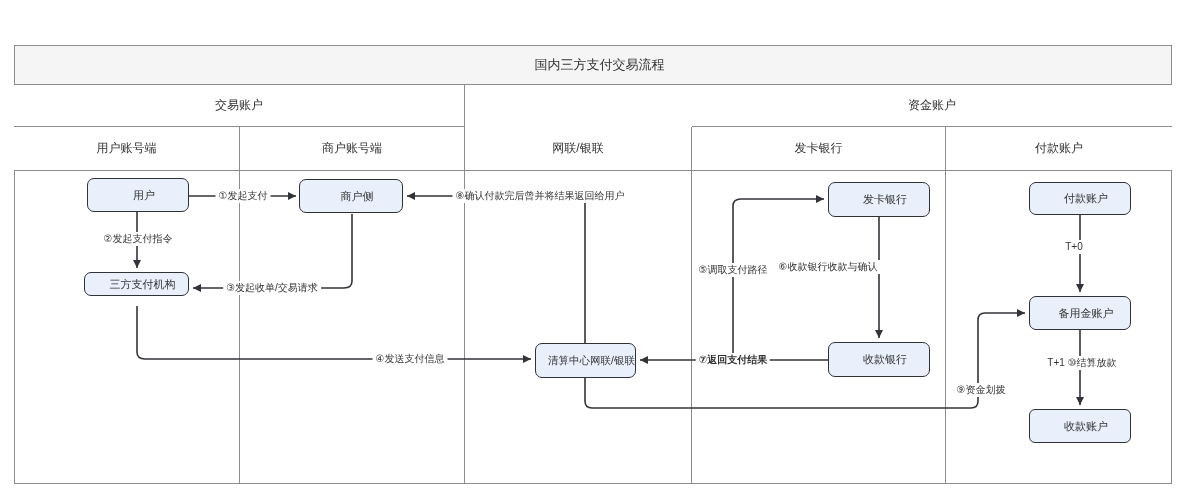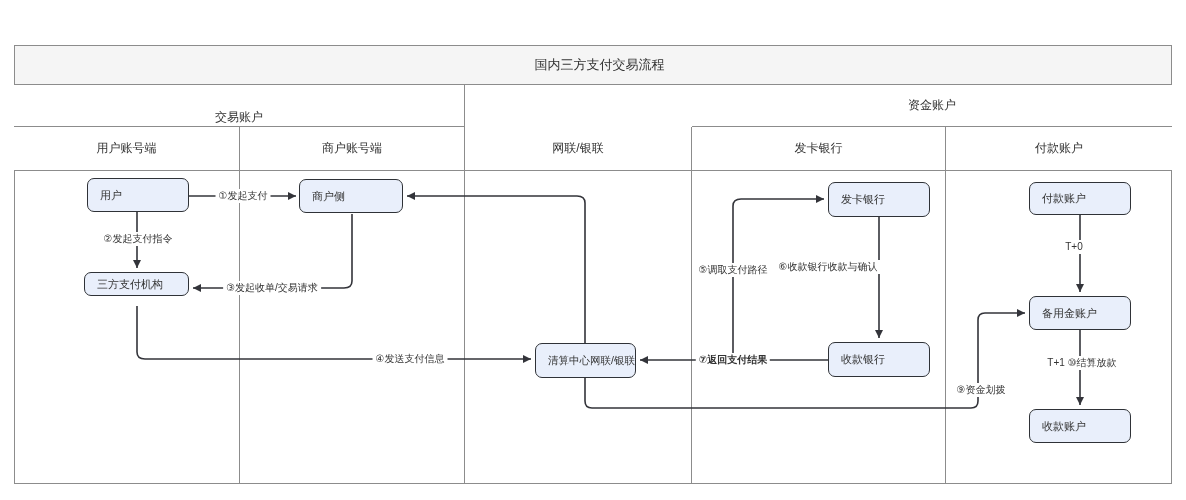--- a/index.html
+++ b/index.html
@@ -14,38 +14,38 @@
   .titlebar{left:14px;top:45px;width:1158px;height:40px;background:var(--title-bg);
     border:1px solid var(--grid);font-size:13px;z-index:1;padding-left:13px;}
   .hdr{border-right:1px solid var(--grid);border-bottom:1px solid var(--grid);font-size:12px;background:#fff;z-index:1;}
   .hdr.last{border-right:none;}
   .bodycol{border-right:1px solid var(--grid);z-index:0;}
   .bodycol.last{border-right:none;}
   svg.wires{position:absolute;left:0;top:0;z-index:2;}
   .edge{fill:none;stroke:var(--line);stroke-width:1.6px;}
   .ah{fill:var(--line);}
   .node{position:absolute;box-sizing:border-box;background:var(--node-fill);
-    border:1.5px solid var(--node-border);border-radius:7px;display:flex;align-items:center;
+    border:1.5px solid var(--node-border);border-radius:7px;display:flex;align-items:center;justify-content:center;
     font-size:11px;white-space:nowrap;z-index:3;padding-left:12px;}
   .node.sm{font-size:10.5px;}
   .elabel{position:absolute;transform:translate(-50%,-50%);background:#fff;padding:1px 3px;
     font-size:10px;white-space:nowrap;z-index:4;line-height:1.2;}
 </style>
 </head>
 <body>
 
 <div class="canvas">
 
   <div class="frame"></div>
 
   <div class="cell titlebar">
     <span>国内三方支付交易流程</span>
   </div>
 
-  <div class="cell hdr" style="left:14px;top:85px;width:451px;height:42px;align-items:flex-end;">
+  <div class="cell hdr" style="left:14px;top:85px;width:451px;height:42px;">
     <span>交易账户</span>
   </div>
   <div class="cell hdr" style="left:14px;top:127px;width:226px;height:44px;">
     <span>用户账号端</span>
   </div>
 
   <div class="cell hdr last" style="left:692px;top:85px;width:480px;height:42px;">
     <span>资金账户</span>
   </div>
   <div class="cell hdr" style="left:240px;top:127px;width:225px;height:44px;">
@@ -103,28 +103,29 @@
   </div>
   <div class="node" style="left:828px;top:342px;width:102px;height:35px;">
     <span>收款银行</span>
   </div>
   <div class="node" style="left:1029px;top:182px;width:102px;height:33px;">
     <span>付款账户</span>
   </div>
   <div class="node" style="left:1029px;top:296px;width:102px;height:34px;">
     <span>备用金账户</span>
   </div>
-  <div class="node" style="left:1029px;top:409px;width:102px;height:34px;">
+  <div class="node" style="left:1029px;top:409px;width:102px;height:34px;border-radius:6px;">
     <span>收款账户</span>
   </div>
 
   <div class="elabel" style="left:243px;top:196px;">①发起支付</div>
   <div class="elabel" style="left:138px;top:239px;">②发起支付指令</div>
   <div class="elabel" style="left:272px;top:288px;">③发起收单/交易请求</div>
   <div class="elabel" style="left:410px;top:359px;">④发送支付信息</div>
   <div class="elabel" style="left:733px;top:270px;">⑤调取支付路径</div>
   <div class="elabel" style="left:828px;top:267px;">⑥收款银行收款与确认</div>
   <div class="elabel" style="left:733px;top:360px;font-weight:bold;">⑦返回支付结果</div>
+  <div class="elabel" style="left:540px;top:196px;">⑧确认付款完后曾并将结果返回给用户</div>
   <div class="elabel" style="left:981px;top:390px;">⑨资金划拨</div>
   <div class="elabel" style="left:1074px;top:247px;">T+0</div>
   <div class="elabel" style="left:1082px;top:363px;">T+1 ⑩结算放款</div>
 
 </div>
 
 </body></html>

